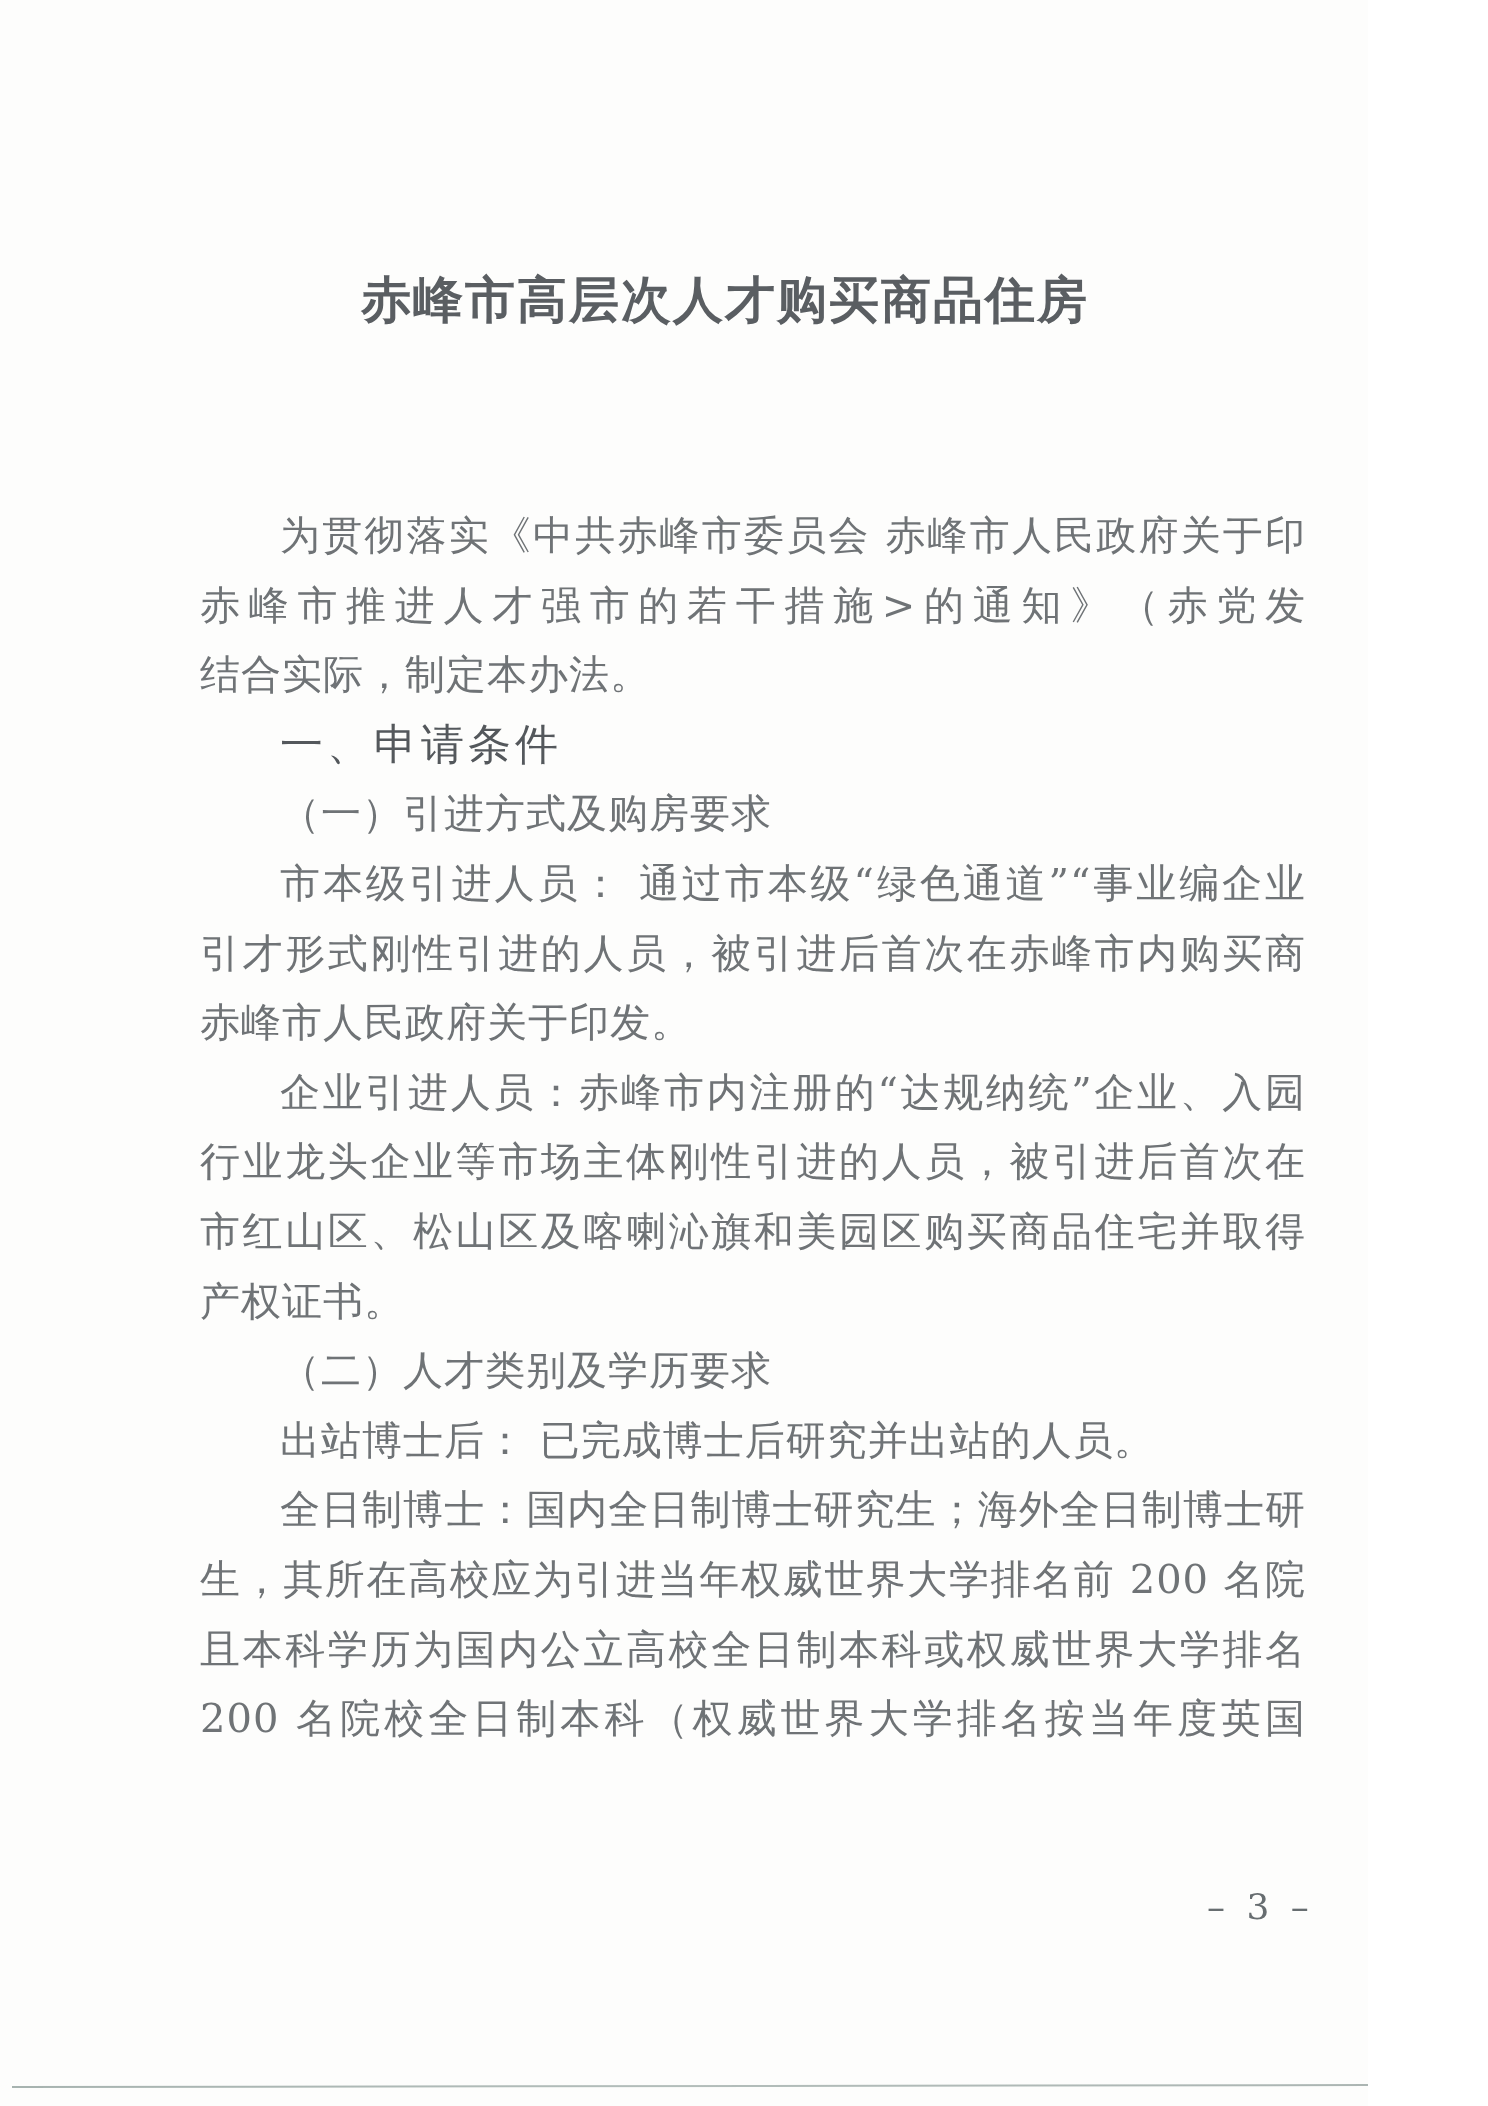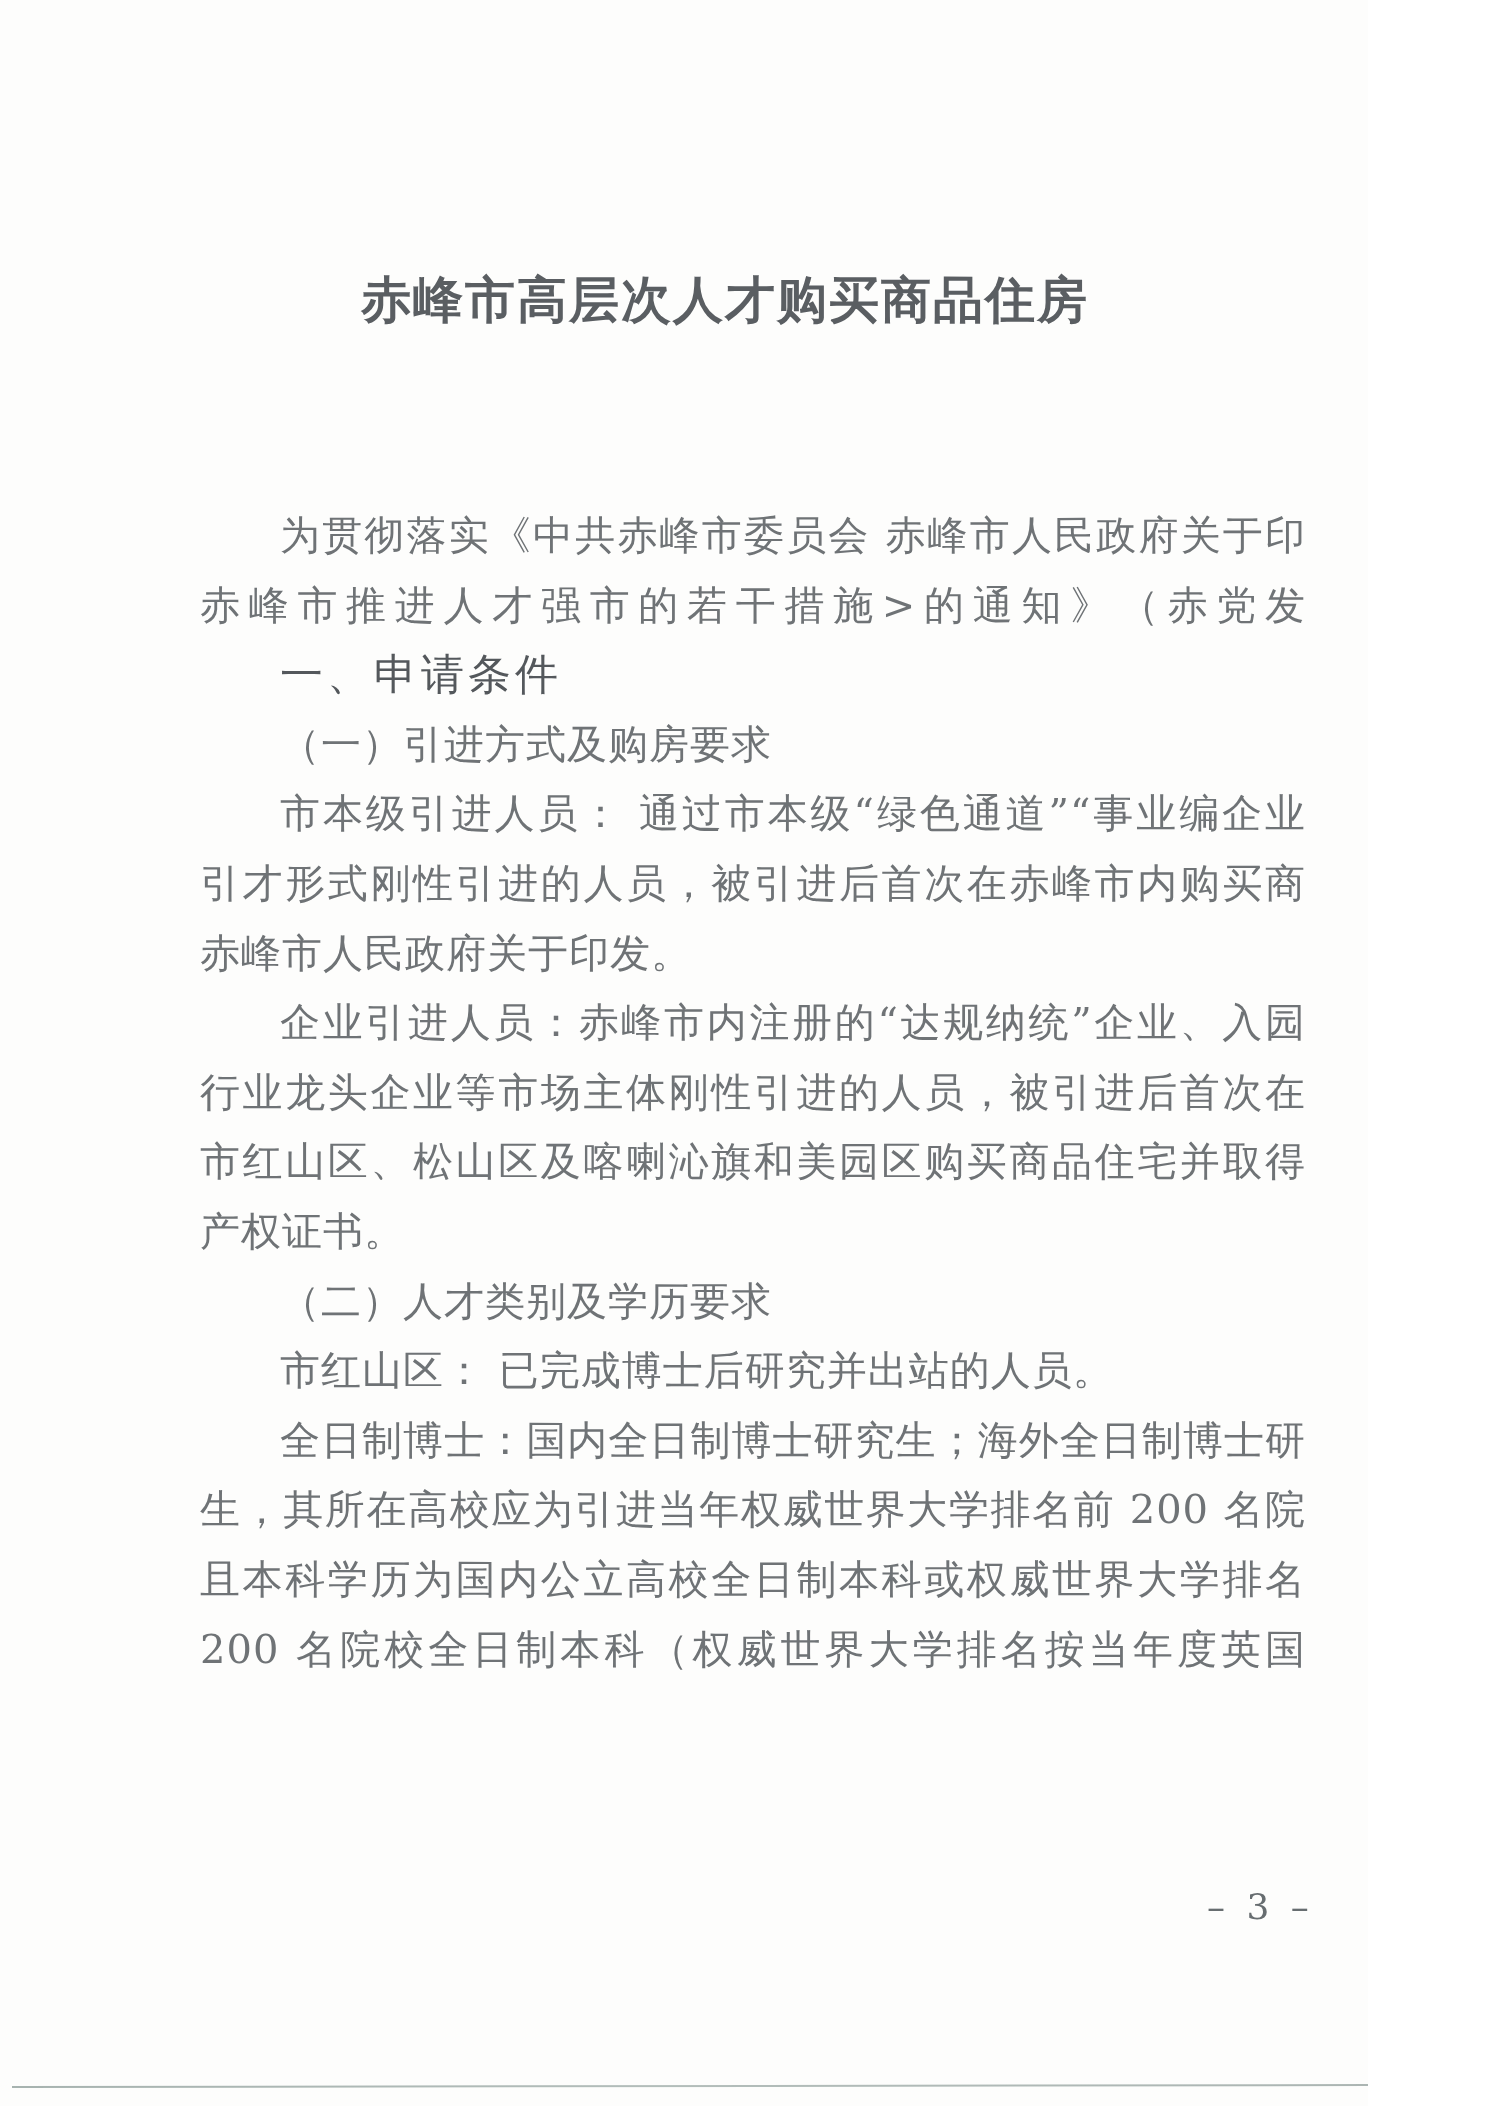--- a/index.html
+++ b/index.html
@@ -74,31 +74,32 @@
 
 <div class="page">
 
   <div class="title">
     <div>赤峰市高层次人才购买商品住房</div>
   </div>
 
   <div class="body-block">
     <div class="ln indent justify">为贯彻落实《中共赤峰市委员会 赤峰市人民政府关于印发&lt;</div>
     <div class="ln justify">赤峰市推进人才强市的若干措施&gt;的通知》（赤党发〔2024〕3 号），</div>
+    <div class="ln">结合实际，制定本办法。</div>
     <div class="ln indent h1">一、申请条件</div>
     <div class="ln indent">（一）引进方式及购房要求</div>
     <div class="ln indent justify">市本级引进人员： 通过市本级“绿色通道”“事业编企业用”等</div>
     <div class="ln justify">引才形式刚性引进的人员，被引进后首次在赤峰市内购买商品住</div>
     <div class="ln">赤峰市人民政府关于印发。</div>
     <div class="ln indent justify">企业引进人员：赤峰市内注册的“达规纳统”企业、入园企业、</div>
     <div class="ln justify">行业龙头企业等市场主体刚性引进的人员，被引进后首次在赤峰</div>
     <div class="ln justify">市红山区、松山区及喀喇沁旗和美园区购买商品住宅并取得不动</div>
     <div class="ln">产权证书。</div>
     <div class="ln indent">（二）人才类别及学历要求</div>
-    <div class="ln indent">市红山区： 已完成博士后研究并出站的人员。</div>
+    <div class="ln indent">出站博士后： 已完成博士后研究并出站的人员。</div>
     <div class="ln indent justify">全日制博士：国内全日制博士研究生；海外全日制博士研究</div>
     <div class="ln justify">生，其所在高校应为引进当年权威世界大学排名前 200 名院校，</div>
     <div class="ln justify">且本科学历为国内公立高校全日制本科或权威世界大学排名前</div>
     <div class="ln justify">200 名院校全日制本科（权威世界大学排名按当年度英国 QS 世</div>
   </div>
 
   <div class="pagenum">– 3 –</div>
 
   <div class="scan-edge"></div>
 

